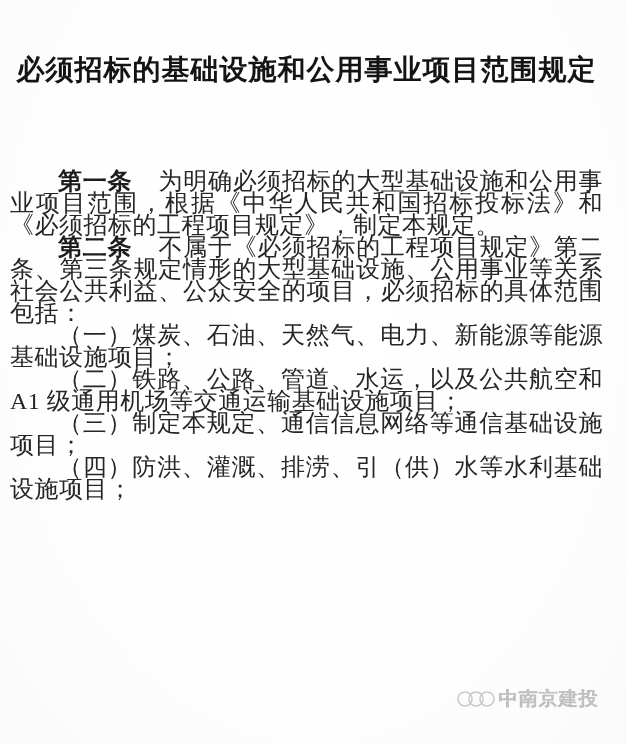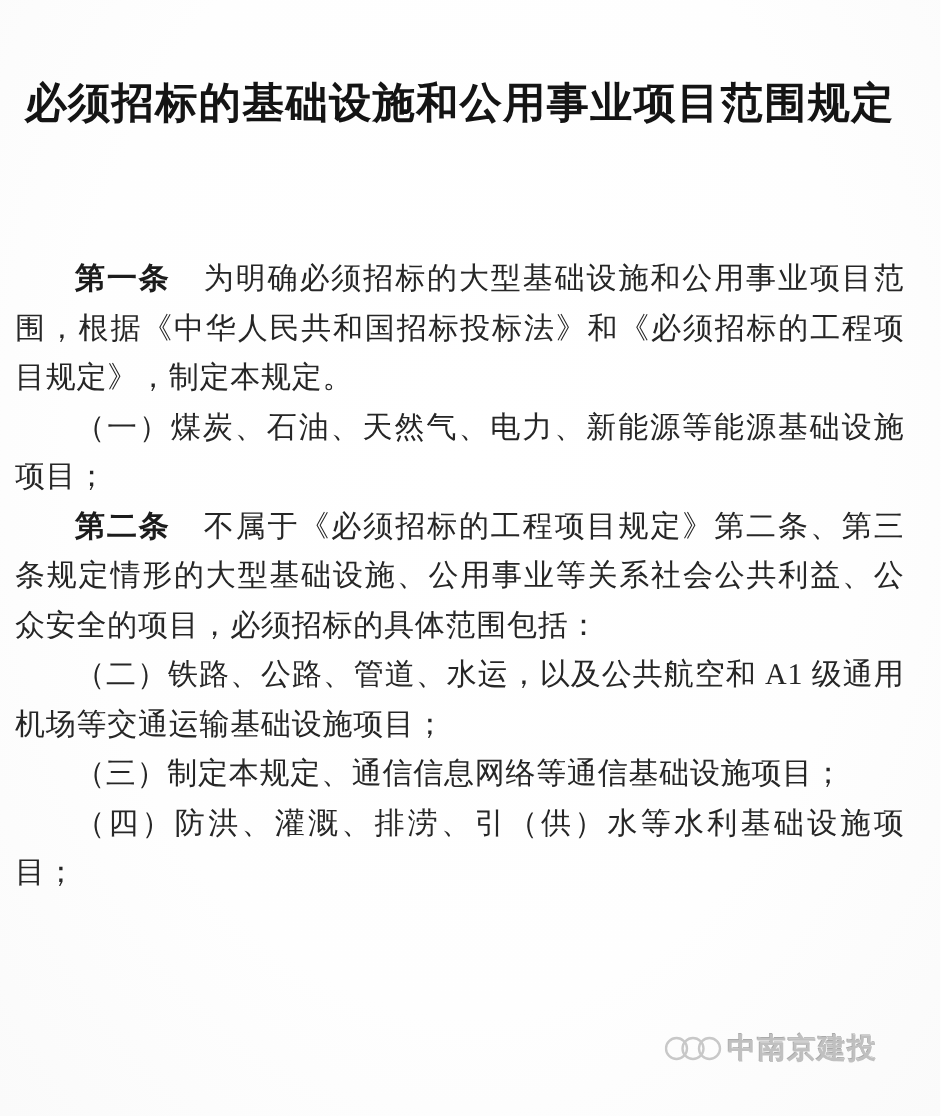--- a/index.html
+++ b/index.html
@@ -21,42 +21,42 @@
     text-align: center;
     font-size: 28px;
     font-weight: 700;
     letter-spacing: 1px;
     line-height: 36px;
     color: #141414;
     margin: 0 0 82px 0;
     font-family: "Liberation Serif", "DejaVu Serif", serif;
   }
   .doc-body {
-    font-size: 20px;
-    line-height: 33px;
+    font-size: 24px;
+    line-height: 22px;
   }
   .para {
     margin: 0;
     text-indent: 2em;
     text-align: justify;
     letter-spacing: 0.5px;
   }
   .para-head {
     font-weight: 700;
     font-family: "Liberation Sans", "DejaVu Sans", sans-serif;
     color: #1c1c1c;
     margin-right: 1.1em;
   }
   .para-head:empty {
     display: none;
   }
   .watermark {
     position: absolute;
     top: 686px;
-    right: 42px;
+    right: 28px;
     display: flex;
     align-items: center;
     gap: 2px;
     opacity: 0.95;
   }
   .watermark-text {
     font-family: "Liberation Sans", "DejaVu Sans", sans-serif;
     font-size: 19px;
     font-weight: 700;
     letter-spacing: 1px;
@@ -72,24 +72,24 @@
 
 <div class="page">
 
   <h1 class="doc-title">必须招标的基础设施和公用事业项目范围规定</h1>
 
   <div class="doc-body">
     <p class="para">
       <span class="para-head">第一条</span><span>为明确必须招标的大型基础设施和公用事业项目范围，根据《中华人民共和国招标投标法》和《必须招标的工程项目规定》，制定本规定。</span>
     </p>
     <p class="para">
-      <span>（一）煤炭、石油、天然气、电力、新能源等能源基础设施项目；</span>
+      <span class="para-head">第二条</span><span>不属于《必须招标的工程项目规定》第二条、第三条规定情形的大型基础设施、公用事业等关系社会公共利益、公众安全的项目，必须招标的具体范围包括：</span>
     </p>
     <p class="para">
-      <span class="para-head">第二条</span><span>不属于《必须招标的工程项目规定》第二条、第三条规定情形的大型基础设施、公用事业等关系社会公共利益、公众安全的项目，必须招标的具体范围包括：</span>
+      <span>（一）煤炭、石油、天然气、电力、新能源等能源基础设施项目；</span>
     </p>
     <p class="para">
       <span>（二）铁路、公路、管道、水运，以及公共航空和 A1 级通用机场等交通运输基础设施项目；</span>
     </p>
     <p class="para">
       <span>（三）制定本规定、通信信息网络等通信基础设施项目；</span>
     </p>
     <p class="para">
       <span>（四）防洪、灌溉、排涝、引（供）水等水利基础设施项目；</span>
     </p>

